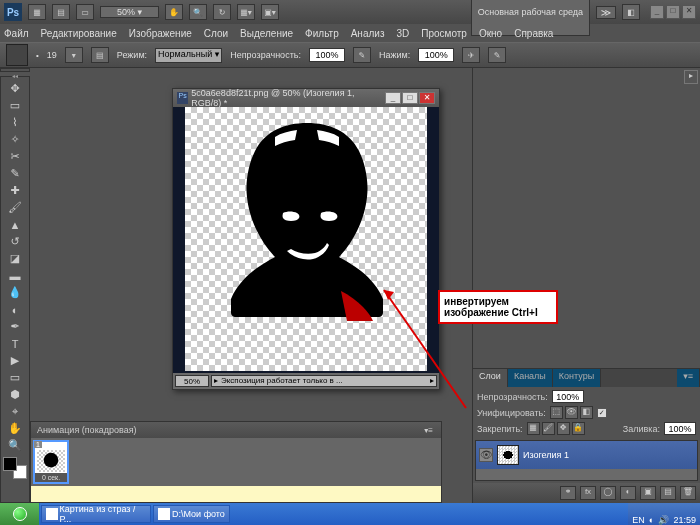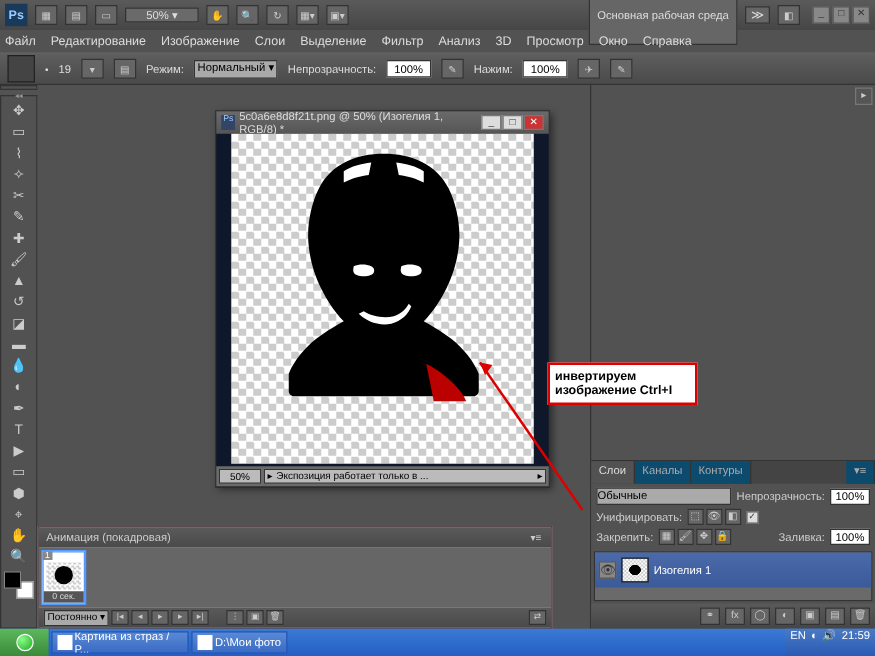--- a/index.html
+++ b/index.html
@@ -32,21 +32,21 @@
 .doc-winctrl{display:flex;gap:1px;margin-left:auto}
 .doc-winctrl div{width:16px;height:12px;font-size:8px;text-align:center;border:1px solid #777}
 .doc-min{background:#ddd;color:#333}
 .doc-max{background:#ddd;color:#333}
 .doc-close{background:#c33;color:#fff}
 .doc-canvas{position:absolute;top:18px;left:12px;right:12px;bottom:18px;background:repeating-conic-gradient(#ccc 0 25%,#fff 0 50%) 0 0/12px 12px}
 .portrait{position:absolute;top:6px;left:28px;width:188px;height:250px}
 .doc-status{position:absolute;bottom:0;left:0;right:0;height:16px;background:#6a6a6a;display:flex;align-items:center;font-size:8px;color:#ddd}
 .doc-zoom{width:34px;background:#bbb;color:#000;border:1px solid #333;text-align:center;margin:0 2px;height:12px;line-height:12px}
 .doc-info{flex:1;background:#bbb;color:#000;border:1px solid #333;height:12px;line-height:12px;padding:0 2px;margin-right:2px;display:flex;align-items:center}
-.anim-panel{position:absolute;bottom:0;left:0;width:412px;height:82px;background:#f9a8d4;border:1px solid #333}
+.anim-panel{position:absolute;bottom:0;left:0;width:412px;height:82px;background:#fef9c3;border:1px solid #333}
 .anim-head{height:16px;background:linear-gradient(#5a5a5a,#4a4a4a);color:#ccc;font-size:9px;padding:2px 6px;display:flex;align-items:center}
 .anim-head .tri{margin:0 2px 0 auto;font-size:8px}
 .anim-body{height:48px;background:#666;display:flex;padding:3px;gap:3px}
 .frame{width:34px;height:42px;background:#fff;border:1px solid #333;position:relative}
 .frame.sel{border:1px solid #59f;box-shadow:0 0 0 1px #59f}
 .frame-num{position:absolute;top:-1px;left:-1px;background:#888;color:#fff;font-size:7px;padding:0 2px}
 .frame-thumb{position:absolute;top:8px;left:2px;right:2px;bottom:10px;background:repeating-conic-gradient(#ccc 0 25%,#fff 0 50%) 0 0/4px 4px}
 .frame-time{position:absolute;bottom:0;left:0;right:0;background:#555;color:#ddd;font-size:7px;text-align:center;padding:1px 0}
 .anim-foot{height:16px;background:linear-gradient(#5a5a5a,#4a4a4a);display:flex;align-items:center;padding:0 4px;gap:2px;color:#ccc;font-size:9px}
 .anim-sel{background:#aaa;color:#000;border:1px solid #333;font-size:8px;padding:0 2px;height:13px}
@@ -71,21 +71,21 @@
 .layer-thumb::after{content:"";position:absolute;inset:2px;background:radial-gradient(ellipse at center,#000 40%,transparent 42%)}
 .layers-foot{height:20px;background:linear-gradient(#5a5a5a,#464646);display:flex;align-items:center;justify-content:flex-end;gap:4px;padding:0 4px}
 .lf-btn{width:16px;height:14px;background:#666;border:1px solid #333;font-size:8px;text-align:center;color:#ccc}
 .callout{position:absolute;left:408px;top:222px;width:120px;background:#fff;border:2px solid #d00;padding:4px;font-size:10px;font-weight:bold;color:#000;z-index:10}
 .arrow{position:absolute;z-index:9}
 .taskbar{position:absolute;bottom:0;left:0;right:0;height:22px;background:linear-gradient(#3a7ad4,#245ec4);display:flex;align-items:center;color:#fff;font-size:9px}
 .start{height:22px;width:40px;background:linear-gradient(#5cb85c,#3a8a3a);border-right:1px solid #2468c4;display:flex;align-items:center;justify-content:center}
 .start-orb{width:14px;height:14px;border-radius:50%;background:radial-gradient(circle at 30% 30%,#8f8,#2a2);border:1px solid #fff}
 .task-item{height:18px;background:linear-gradient(#5a8ad4,#3a6ac4);border:1px solid #2458b4;margin:0 1px;padding:0 4px;display:flex;align-items:center;gap:2px;max-width:110px;overflow:hidden}
 .task-item .ti{width:12px;height:12px;background:#fff;font-size:7px}
-.tray{margin-left:auto;display:flex;align-items:flex-start;gap:4px;padding:0 4px;background:linear-gradient(#4a7ac4,#2a5ab4);height:22px}
+.tray{margin-left:auto;display:flex;align-items:flex-end;gap:4px;padding:0 4px;background:linear-gradient(#4a7ac4,#2a5ab4);height:22px}
 .cb{width:10px;height:10px;border:1px solid #555;background:#ddd;font-size:7px;text-align:center;color:#333;display:inline-block;line-height:8px}
 </style>
 </head>
 <body>
 
 <div class="topbar">
   <div class="ps-logo">Ps</div>
   <div class="top-btn">▦</div>
   <div class="top-btn">▤</div>
   <div class="top-btn">▭</div>
@@ -219,52 +219,37 @@
       </div>
       <div class="anim-body">
         <div class="frame sel">
           <div class="frame-num">1</div>
           <div class="frame-thumb"><svg viewBox="0 0 30 24" width="100%" height="100%">
                 <circle cx="15" cy="11" r="8" fill="#000"></circle>
               </svg></div>
           <div class="frame-time">0 сек.</div>
         </div>
       </div>
-      <div class="anim-foot">
-        <div class="anim-sel"><span>Постоянно</span> ▾</div>
-        <div class="pbtn">|◂</div>
-        <div class="pbtn">◂</div>
-        <div class="pbtn">▸</div>
-        <div class="pbtn">▸</div>
-        <div class="pbtn">▸|</div>
-        <div style="width:10px"></div>
-        <div class="pbtn">⋮</div>
-        <div class="pbtn">▣</div>
-        <div class="pbtn">🗑</div>
-        <div style="flex:1"></div>
-        <div class="pbtn">⇄</div>
-      </div>
     </div>
   </div>
 
   <div class="right-col">
     <div class="rc-gap">
         <div class="dock">▸</div>
       </div>
     <div class="layers">
       <div class="layers-tabs">
         <div class="ltab active">Слои</div>
         <div class="ltab">Каналы</div>
         <div class="ltab">Контуры</div>
         <div style="flex:1"></div>
         <div class="ltab">▾≡</div>
       </div>
       <div class="layers-opts">
         <div class="lrow">
-          <div class="lsel"><span>Обычные</span></div>
           <span>Непрозрачность:</span>
           <input class="linput" value="100%" style="">
         </div>
         <div class="lrow">
           <span>Унифицировать:</span>
           <div class="lock-icons">
             <span>⬚</span>
             <span>👁</span>
             <span>◧</span>
           </div>

